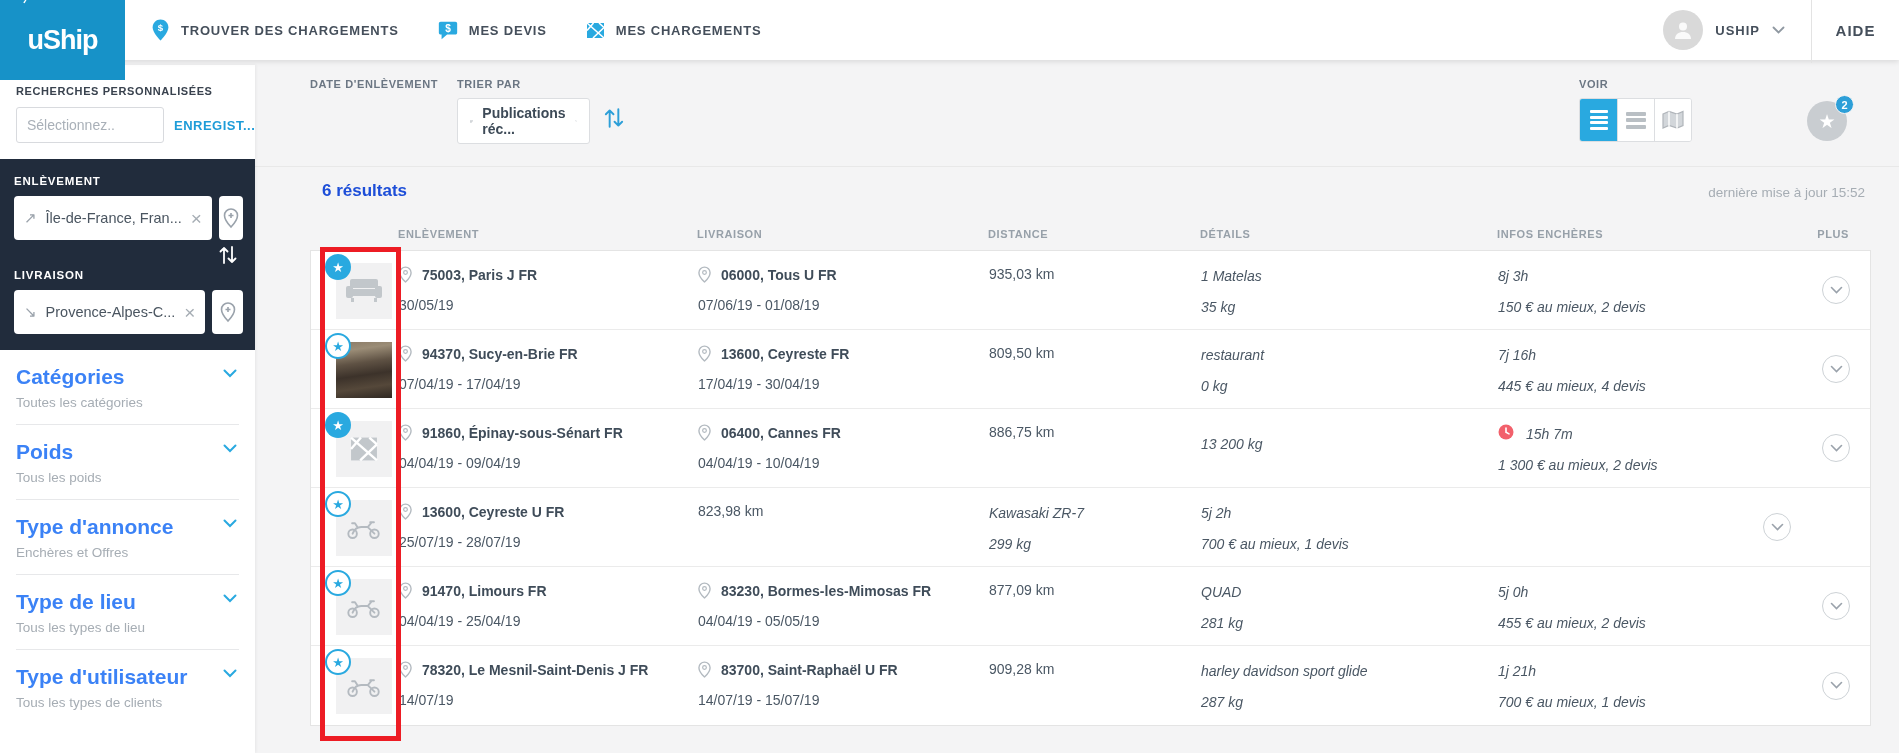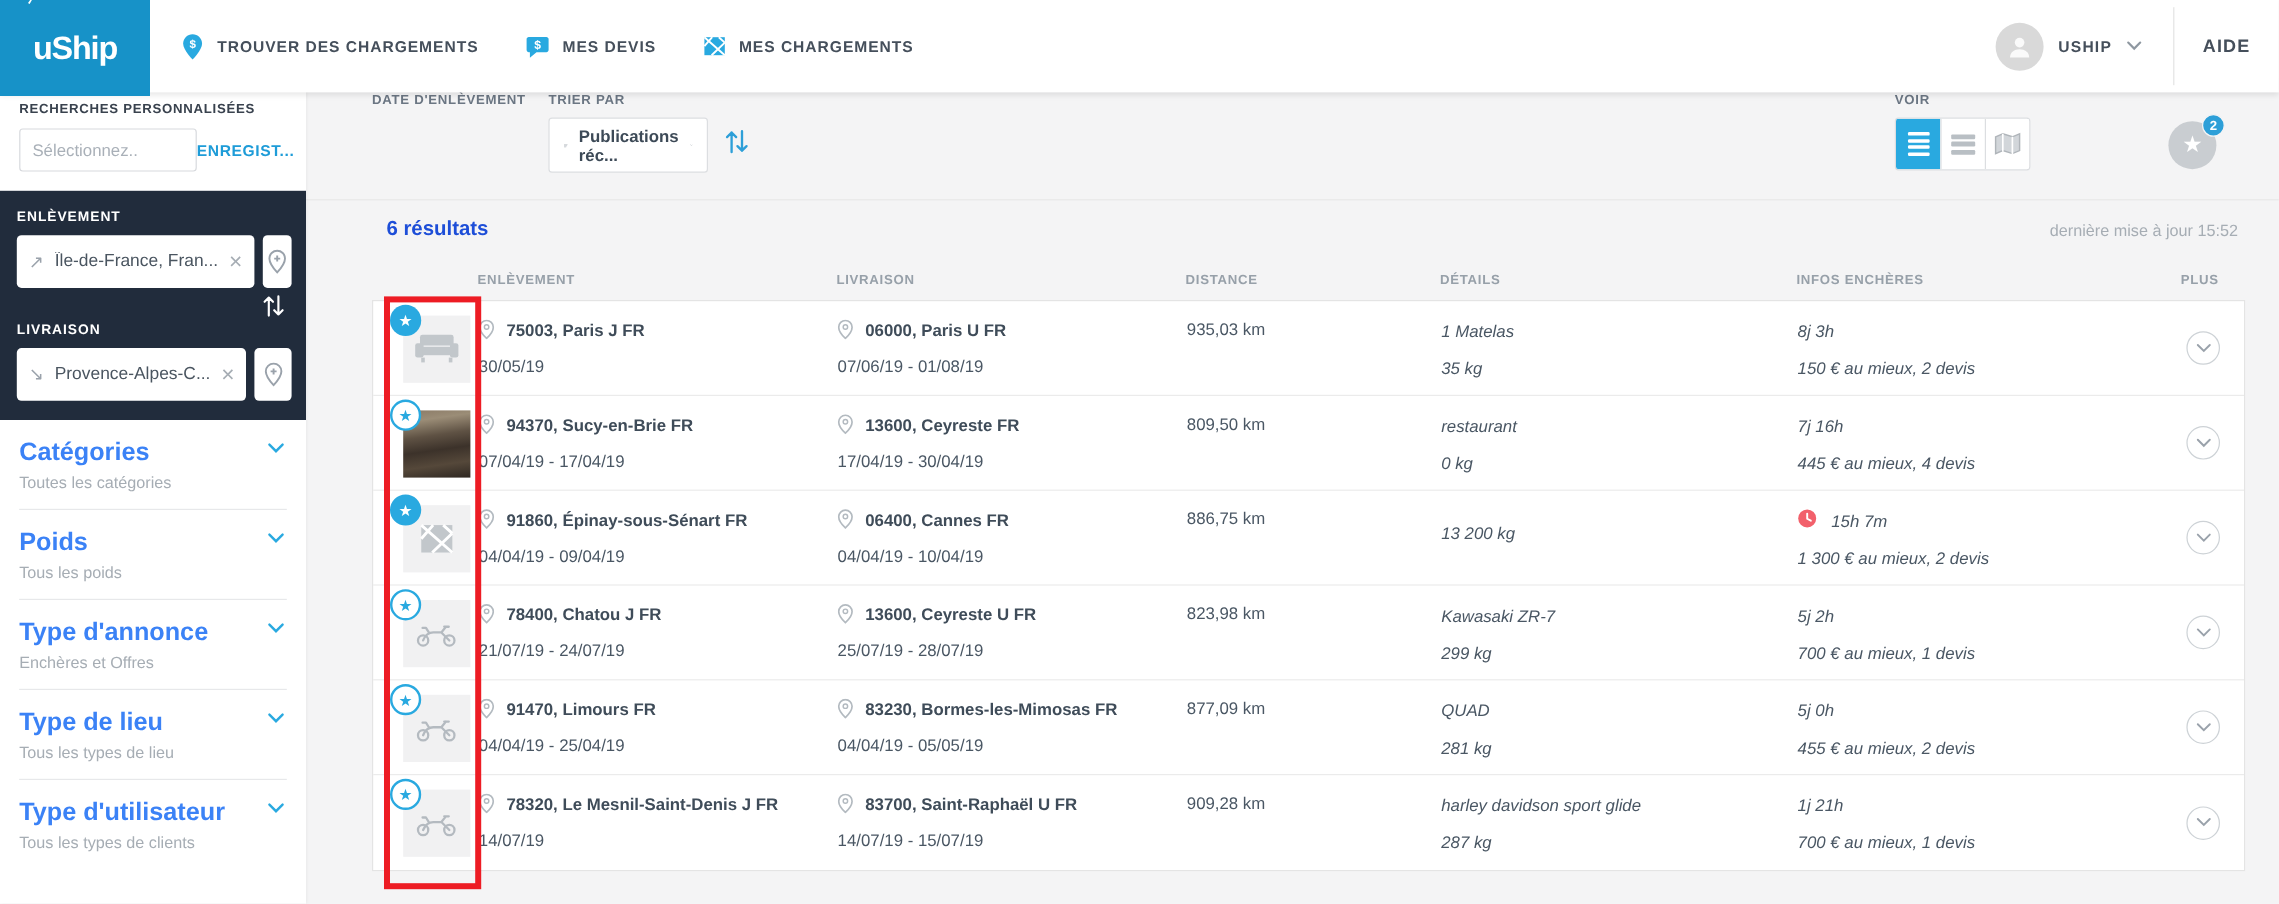--- a/index.html
+++ b/index.html
@@ -1,41 +1,41 @@
 <!DOCTYPE html>
 <html><head>
 <meta charset="utf-8">
 <style>
   * { margin:0; padding:0; box-sizing:border-box; }
   html,body { width:1899px; height:753px; overflow:hidden; background:#f4f4f5;
     font-family:"Liberation Sans", sans-serif; color:#44505c; }
 
   
-  .navbar { position:absolute; top:0; left:0; width:1899px; height:77px; background:#fff;
+  .navbar { position:absolute; top:0; left:0; width:1899px; height:60px; background:#fff;
     box-shadow:0 2px 5px rgba(0,0,0,.10); z-index:20; display:flex; align-items:center; }
   .logo-block { position:absolute; top:0; left:0; width:125px; height:80px; background:#1792c8;
     z-index:30; display:flex; align-items:center; justify-content:center; }
   .logo-text { color:#fff; font-size:27px; font-weight:bold; letter-spacing:-1px; position:relative; }
   .logo-arrow { position:absolute; top:-9px; left:21px; font-size:13px; color:#fff; transform:rotate(-12deg); }
   .nav-items { display:flex; align-items:center; margin-left:150px; gap:38px; }
   .nav-item { display:flex; align-items:center; gap:10px; cursor:pointer; }
   .nav-item-label { font-size:13px; font-weight:bold; color:#454f5b; letter-spacing:.8px; }
   .nav-right { margin-left:auto; display:flex; align-items:center; height:65px; }
   .user-menu { display:flex; align-items:center; gap:12px; margin-right:26px; cursor:pointer; }
   .avatar { width:40px; height:40px; border-radius:50%; background:#d9d9d9; display:flex; align-items:center; justify-content:center; }
   .user-label { font-size:13px; font-weight:bold; color:#454f5b; letter-spacing:1px; }
   .help-block { width:88px; height:65px; border-left:1px solid #e3e3e3; display:flex; align-items:center; justify-content:center;
     font-size:15px; font-weight:bold; color:#454f5b; letter-spacing:1px; cursor:pointer;text-align:right; }
 
   
   .sidebar { position:absolute; top:65px; left:0; width:255px; height:688px; background:#fff;
     box-shadow:1px 0 3px rgba(0,0,0,.06); z-index:10; }
   .saved-search { padding:20px 16px 16px; }
   .side-label { font-size:11px; font-weight:bold; color:#39424e; letter-spacing:.6px; }
-  .saved-row { display:flex; align-items:center; margin-top:10px; }
+  .saved-row { display:flex; align-items:center; gap:10px; margin-top:10px; }
   .saved-input { width:148px; height:36px; border:1px solid #d8dade; border-radius:3px; padding:0 10px;
     font-size:14px; color:#4a5560; font-family:inherit; }
   .saved-input::placeholder { color:#a9b0b8; }
   .save-link { font-size:13px; font-weight:bold; color:#1e9cd8; letter-spacing:.5px; cursor:pointer; white-space:nowrap; }
   .dark-panel { background:#212c3c; padding:16px 12px 16px 14px; }
   .dark-label { font-size:11.5px; font-weight:bold; color:#fff; letter-spacing:.8px; margin-bottom:9px; }
   .loc-row { display:flex; gap:7px; }
   .loc-input { flex:1; height:44px; background:#fff; border-radius:4px; display:flex; align-items:center;
     padding:0 10px; gap:9px; cursor:text; }
   .loc-arrow { color:#9aa2ab; font-size:15px; }
@@ -350,21 +350,21 @@
         <span class="loc-text">75003, Paris J FR</span>
       </div>
       <div class="dates">30/05/19</div>
     </div>
     <div class="cell c-delivery">
       <div class="line1">
         <svg width="13" height="17" viewBox="0 0 14 18">
           <path d="M7 1C3.7 1 1 3.7 1 7c0 4.5 6 10 6 10s6-5.5 6-10C13 3.7 10.3 1 7 1z" fill="none" stroke="#b3bac0" stroke-width="1.5"></path>
           <circle cx="7" cy="6.8" r="2" fill="none" stroke="#b3bac0" stroke-width="1.3"></circle>
         </svg>
-        <span class="loc-text">06000, Paris U FR</span>
+        <span class="loc-text">06000, Tous U FR</span>
       </div>
       <div class="dates">07/06/19 - 01/08/19</div>
     </div>
     <div class="cell c-distance">
       <span>935,03 km</span>
     </div>
     <div class="cell c-details">
       <div>1 Matelas</div>
       <div class="mt">35 kg</div>
     </div>
@@ -503,30 +503,20 @@
           <span class="star-glyph">★</span>
         </span>
 
         <svg width="38" height="26" viewBox="0 0 40 26">
           <circle cx="8" cy="19" r="4.5" fill="none" stroke="#b4bac0" stroke-width="2"></circle>
           <circle cx="31" cy="19" r="4.5" fill="none" stroke="#b4bac0" stroke-width="2"></circle>
           <path d="M8 19c2-5 5.5-7 9-7h7l7 7M24 12l4-5M26.5 7h4M13 12l-2.5-4h-3" fill="none" stroke="#b4bac0" stroke-width="2" stroke-linecap="round" stroke-linejoin="round"></path>
         </svg>
       </div>
     </div>
-    <div class="cell c-pickup">
-      <div class="line1">
-        <svg width="13" height="17" viewBox="0 0 14 18">
-          <path d="M7 1C3.7 1 1 3.7 1 7c0 4.5 6 10 6 10s6-5.5 6-10C13 3.7 10.3 1 7 1z" fill="none" stroke="#b3bac0" stroke-width="1.5"></path>
-          <circle cx="7" cy="6.8" r="2" fill="none" stroke="#b3bac0" stroke-width="1.3"></circle>
-        </svg>
-        <span class="loc-text">78400, Chatou J FR</span>
-      </div>
-      <div class="dates">21/07/19 - 24/07/19</div>
-    </div>
     <div class="cell c-delivery">
       <div class="line1">
         <svg width="13" height="17" viewBox="0 0 14 18">
           <path d="M7 1C3.7 1 1 3.7 1 7c0 4.5 6 10 6 10s6-5.5 6-10C13 3.7 10.3 1 7 1z" fill="none" stroke="#b3bac0" stroke-width="1.5"></path>
           <circle cx="7" cy="6.8" r="2" fill="none" stroke="#b3bac0" stroke-width="1.3"></circle>
         </svg>
         <span class="loc-text">13600, Ceyreste U FR</span>
       </div>
       <div class="dates">25/07/19 - 28/07/19</div>
     </div>

